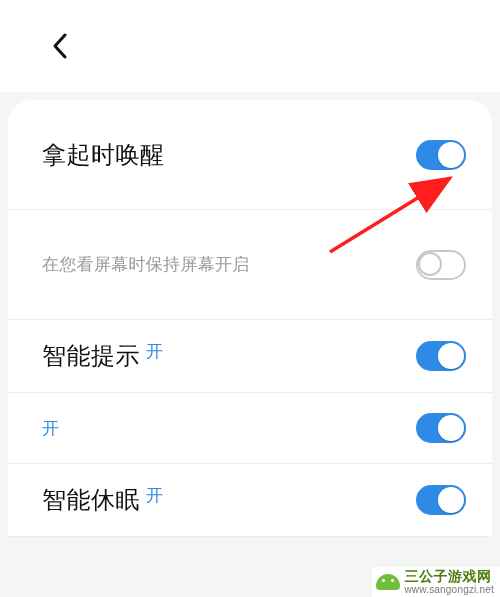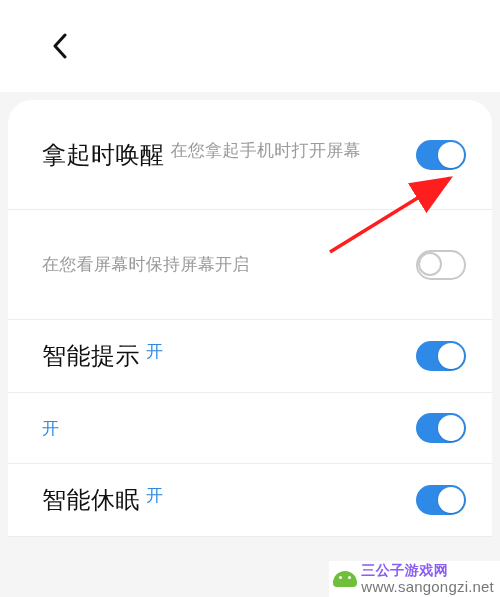--- a/index.html
+++ b/index.html
@@ -119,25 +119,25 @@
       top: 5px;
       width: 3px; height: 3px;
       background: #fff;
       border-radius: 50%;
     }
     .watermark .logo::before { left: 6px; }
     .watermark .logo::after { right: 6px; }
     .watermark .text {
       font-size: 14px;
       font-weight: 700;
-      color: #8b5cf6;
+      color: #4d7c0f;
       letter-spacing: 0.5px;
     }
     .watermark .url {
-      font-size: 15px;
+      font-size: 10px;
       color: #777;
       letter-spacing: 0.2px;
       text-align: right;
     }
     .wm-col { display: flex; flex-direction: column; line-height: 1.1; }
 
     html { border: none; }
   </style>
 </head>
 <body>
@@ -148,21 +148,20 @@
       <polyline points="13,2 3,13 13,24" fill="none" stroke="#111" stroke-width="3" stroke-linecap="round" stroke-linejoin="round"></polyline>
     </svg>
   </div>
 </div>
 
 <div class="card">
 
   <div class="row tall">
     <div class="text-col">
       <span class="title">拿起时唤醒</span>
-      <span class="subtitle">在您拿起手机时打开屏幕</span>
     </div>
     <div class="toggle on">
         <div class="knob"></div>
       </div>
   </div>
 
   <div class="row tall">
     <div class="text-col">
       <span class="subtitle">在您看屏幕时保持屏幕开启</span>
     </div>

